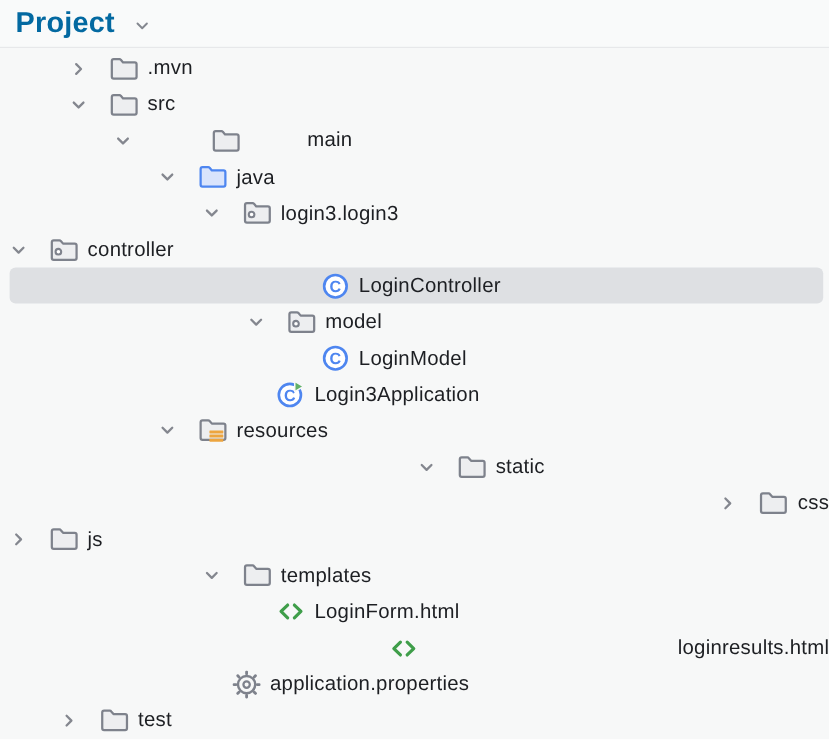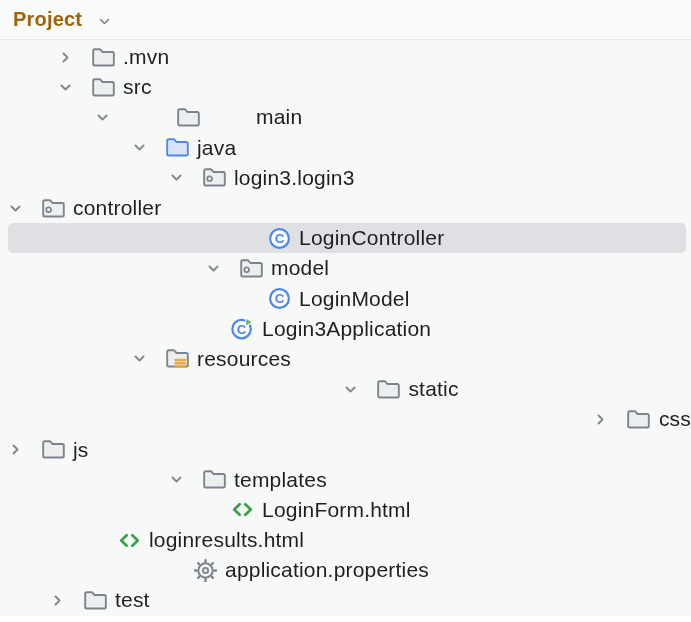--- a/index.html
+++ b/index.html
@@ -13,21 +13,21 @@
   .panel{width:691px;height:622px;display:flex;flex-direction:column;}
   .panel-header{
     height:40px;flex:0 0 40px;
     display:flex;align-items:center;
     padding-left:13px;
     border-bottom:1px solid #e7e8ea;
     background:#f9fafa;
     box-sizing:border-box;
   }
   .panel-header .title{
-    font-size:20px;font-weight:bold;color:#a16207;letter-spacing:.2px;
+    font-size:24px;font-weight:bold;color:#0369a1;letter-spacing:.2px;
   }
   .panel-header .hdr-chev{display:inline-flex;margin-left:14px;margin-top:3px;}
   .tree{flex:1 1 auto;padding-top:2px;}
   .row{
     height:30.2px;
     display:flex;align-items:center;
     box-sizing:border-box;
     cursor:default;
     white-space:nowrap;
   }
@@ -47,21 +47,21 @@
   .leaf-spacer{width:31px;flex:0 0 31px;}
   .icon{
     width:26px;height:26px;flex:0 0 26px;
     display:inline-flex;align-items:center;justify-content:center;
     margin-left:10px;
   }
   .leaficon{margin-left:0;}
   .icon svg{width:25px;height:25px;}
   .label{
     margin-left:7px;
-    font-size:21px;
+    font-size:17px;
     color:#1d1f23;
     letter-spacing:.2px;
   }
   .bottom-strip{
     height:6px;flex:0 0 6px;background:#ffffff;
   }
 </style>
 </head>
 <body>
 
@@ -273,21 +273,21 @@
       </div>
       <div class="row" style="padding-left: 198px;">
         <span class="leaf-spacer"></span>
         <span class="icon leaficon">
           <svg viewBox="0 0 16 16">
             <path d="M6.2 4.6 2.7 8l3.5 3.4M9.8 4.6 13.3 8l-3.5 3.4" fill="none" stroke="#3f9e4a" stroke-width="1.7" stroke-linecap="round" stroke-linejoin="round"></path>
           </svg>
         </span>
         <span class="label">LoginForm.html</span>
       </div>
-      <div class="row" style="padding-left: 85px;">
+      <div class="row" style="padding-left: 85px; justify-content: space-between;">
         <span class="leaf-spacer"></span>
         <span class="icon leaficon">
           <svg viewBox="0 0 16 16">
             <path d="M6.2 4.6 2.7 8l3.5 3.4M9.8 4.6 13.3 8l-3.5 3.4" fill="none" stroke="#3f9e4a" stroke-width="1.7" stroke-linecap="round" stroke-linejoin="round"></path>
           </svg>
         </span>
         <span class="label">loginresults.html</span>
       </div>
       <div class="row" style="padding-left: 161px;">
         <span class="leaf-spacer"></span>

